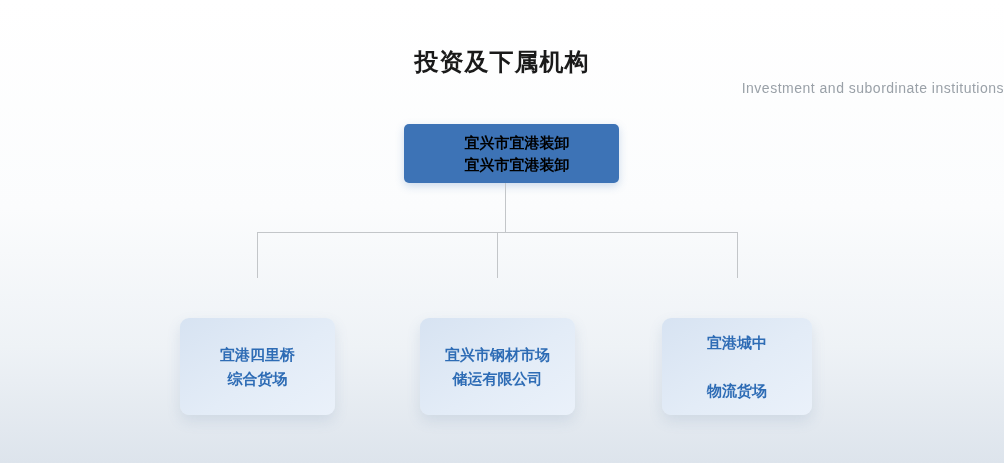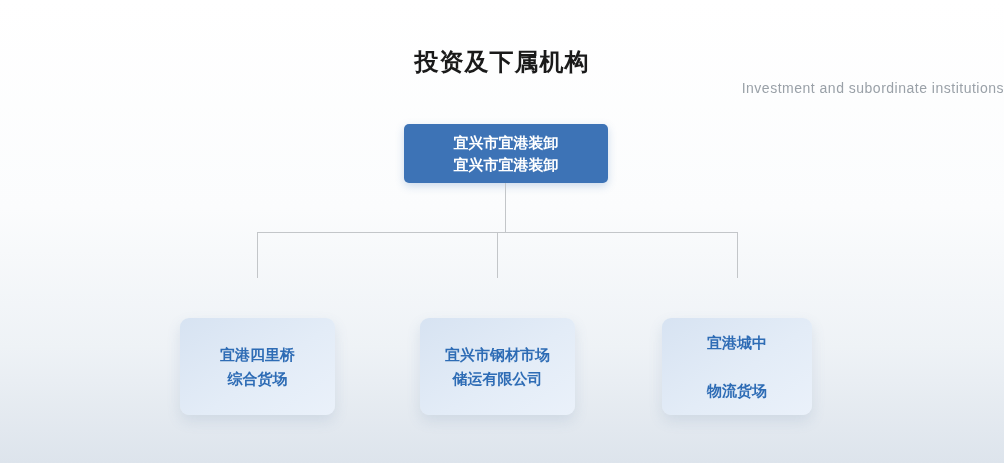--- a/index.html
+++ b/index.html
@@ -44,26 +44,27 @@
     left: 404px;
     top: 124px;
     width: 204px;
     height: 59px;
     background: #3d73b6;
     border-radius: 5px;
     display: flex;
     flex-direction: column;
     align-items: center;
     justify-content: center;
-    color: #ffffff;
+    color: #000000;
     font-size: 15px;
     font-weight: bold;
     line-height: 22px;
     text-align: center;
     box-shadow: 0 3px 8px rgba(61, 115, 182, 0.25);
+    padding-left: 11px;
   }
   .connector {
     position: absolute;
     background: #c3c6c9;
   }
   .connector.v-root   { left: 505px; top: 183px; width: 1px; height: 50px; }
   .connector.h-main   { left: 257px; top: 232px; width: 481px; height: 1px; }
   .connector.v-child1 { left: 257px; top: 232px; width: 1px; height: 46px; }
   .connector.v-child2 { left: 497px; top: 232px; width: 1px; height: 46px; }
   .connector.v-child3 { left: 737px; top: 232px; width: 1px; height: 46px; }

